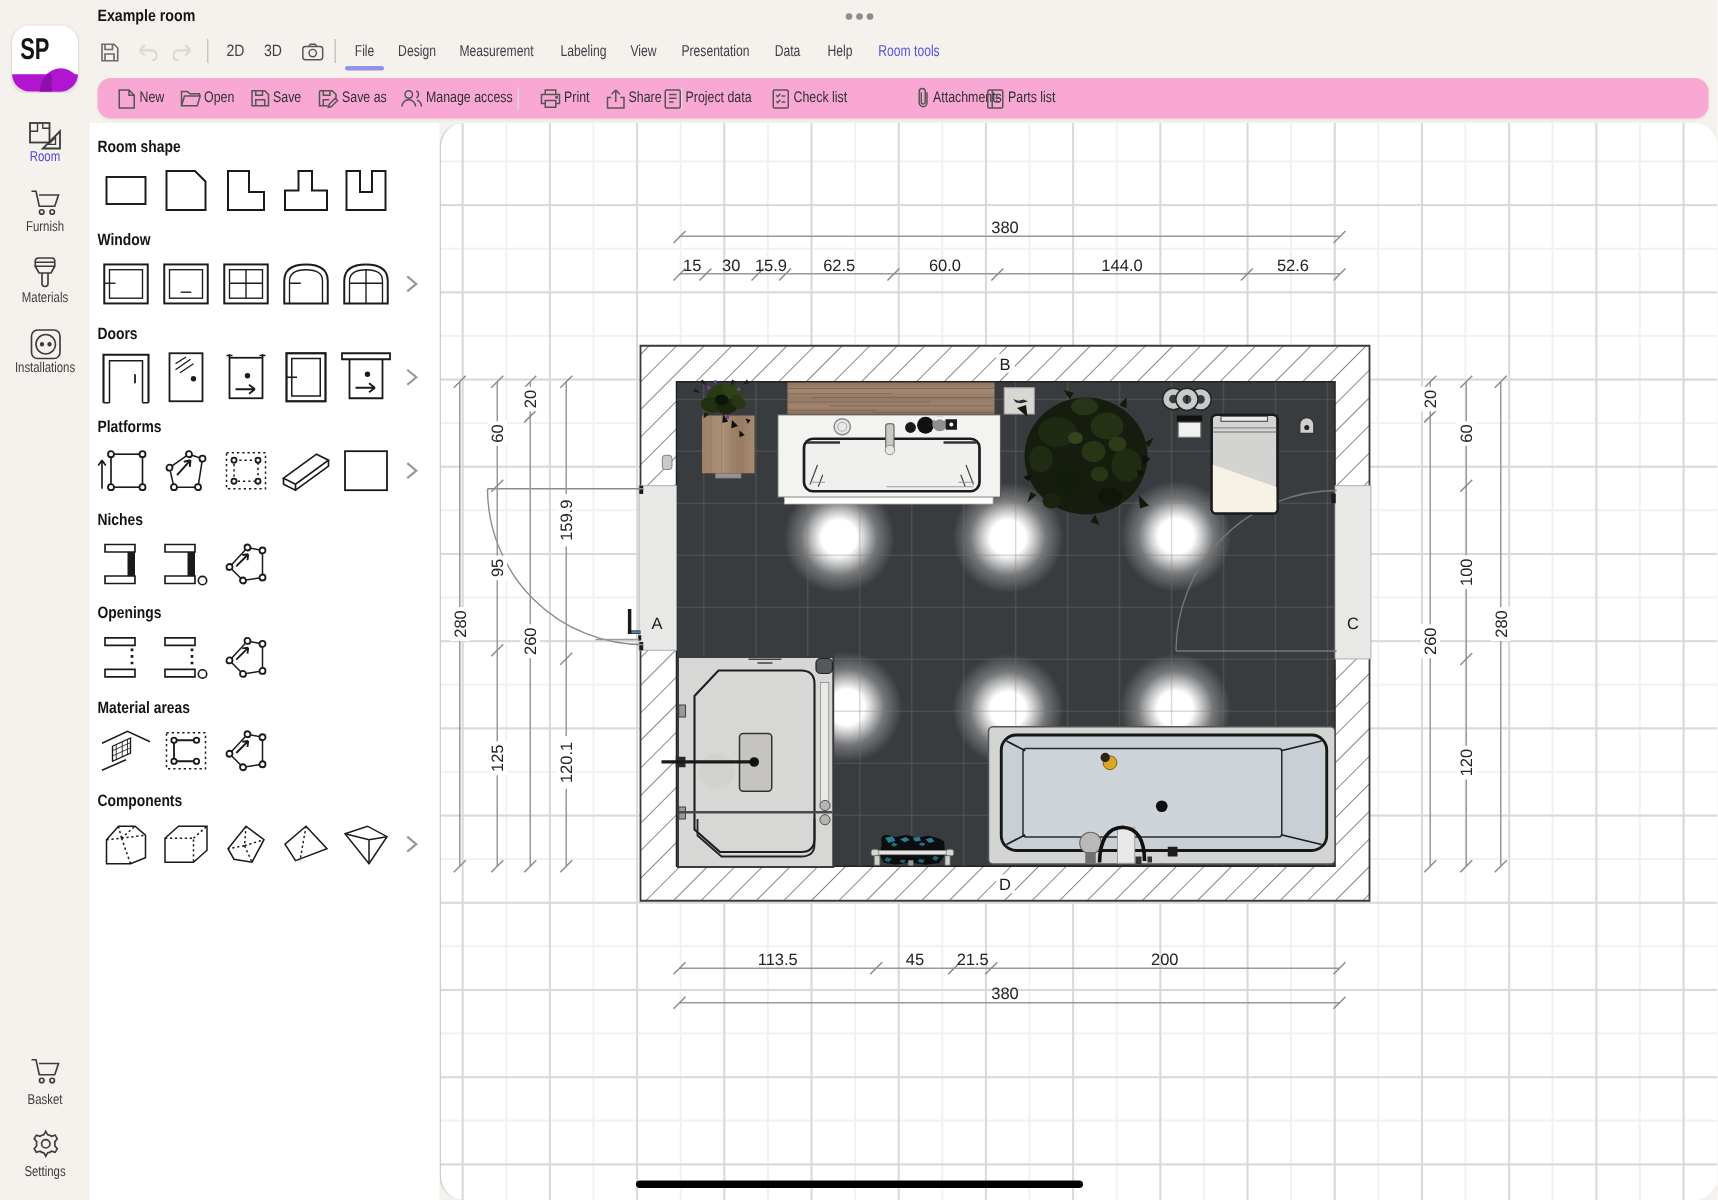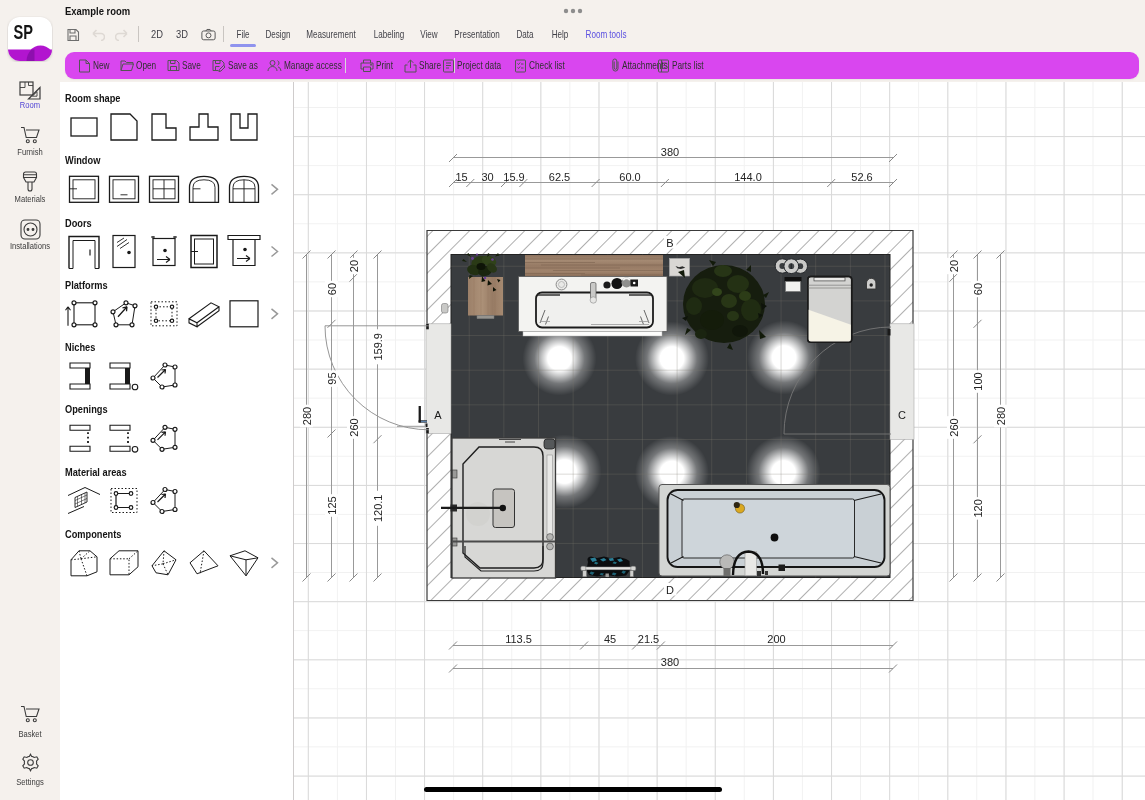--- a/index.html
+++ b/index.html
@@ -11,28 +11,29 @@
     position:absolute; left:293px; top:82px; width:852px; height:718px;
     background-color:#ffffff;
     border-left:1px solid #cfcccc;
     background-image:
       linear-gradient(90deg,#d9d9d9 1px,transparent 1px),
       linear-gradient(#d9d9d9 1px,transparent 1px),
       linear-gradient(90deg,#f1f1f1 1px,transparent 1px),
       linear-gradient(#f1f1f1 1px,transparent 1px);
     background-size:58.15px 100%,100% 58.15px,29.07px 100%,100% 29.07px;
     background-position:13.8px 0,0 54.1px,42.9px 0,0 25.03px;
+    border-radius:16px;
   }
   #panel { position:absolute; left:60px; top:82px; width:233px; height:718px; background:#fff; }
   .ptitle { position:absolute; left:65px; font-size:11px; font-weight:bold; color:#141414; transform:scaleX(0.84); transform-origin:left center; white-space:nowrap; }
   
   #title { position:absolute; left:65px; top:5px; font-size:11px; font-weight:bold; color:#141414; transform:scaleX(0.86); transform-origin:left center; }
   .mitem { position:absolute; top:28px; font-size:10.5px; color:#3f3f46; transform:translateX(-50%) scaleX(0.77); white-space:nowrap; }
   .m23 { position:absolute; top:28px; font-size:11px; color:#3f3f46; transform:translateX(-50%) scaleX(0.85); }
-  #toolbar { position:absolute; left:65px; top:52px; width:1074px; height:27px; background:#d946ef; border-radius:9px; box-shadow:0 1px 2px rgba(0,0,0,0.06); }
+  #toolbar { position:absolute; left:65px; top:52px; width:1074px; height:27px; background:#f9a8d4; border-radius:9px; box-shadow:0 1px 2px rgba(0,0,0,0.06); }
   .titem { position:absolute; top:0; height:27px; display:flex; align-items:center; gap:2px; font-size:10.2px; color:#303030; white-space:nowrap; }
   .titem span { transform:scaleX(0.81); transform-origin:left center; }
   .tdiv { position:absolute; top:6px; width:1px; height:15px; background:#d8d8d8; }
   
   .rail-label { position:absolute; width:60px; text-align:center; font-size:9.5px; color:#3c3c3c; transform:scaleX(0.8); }
   #homebar { position:absolute; left:424px; top:787px; width:298px; height:5px; border-radius:3px; background:#000; }
 </style>
 </head>
 <body>
 

